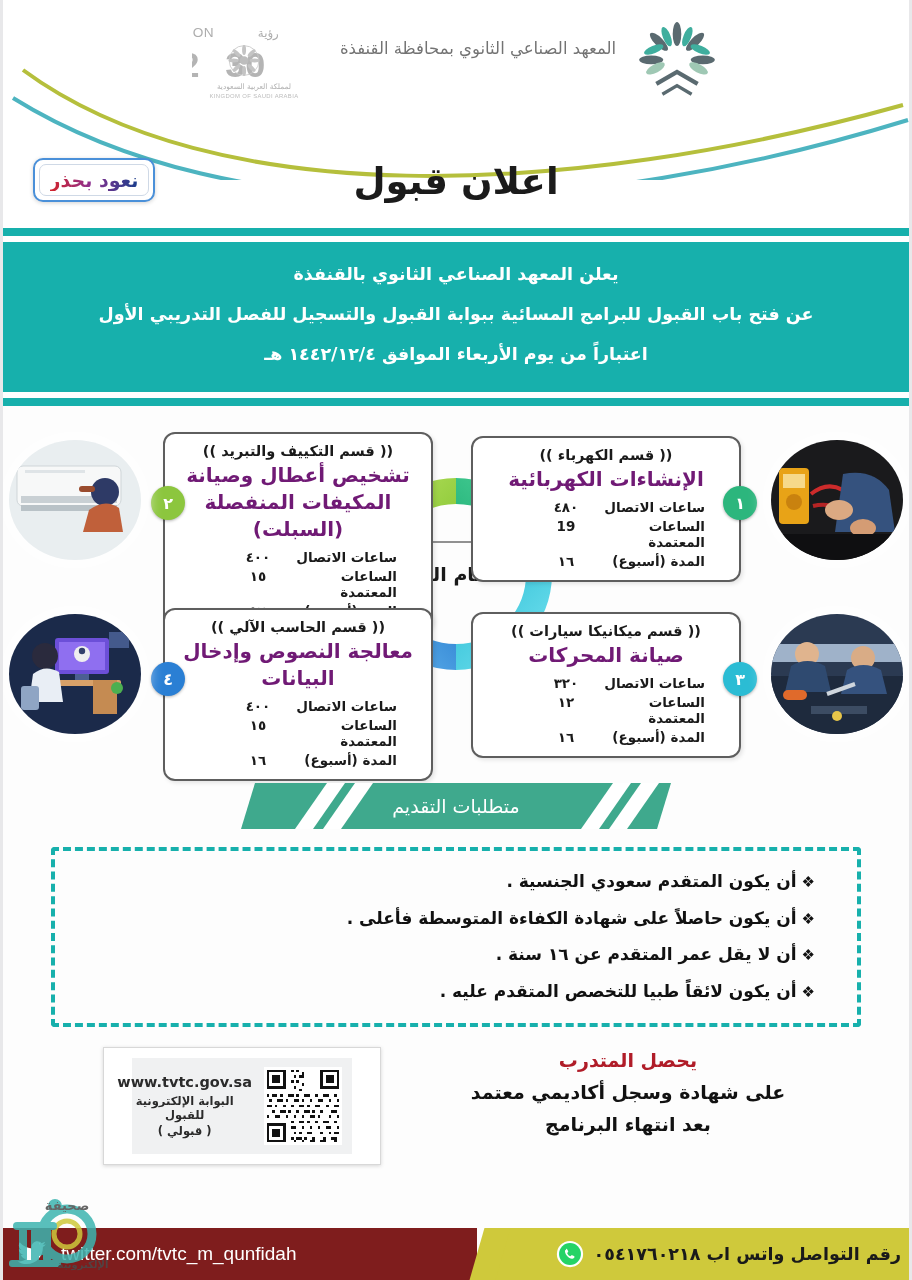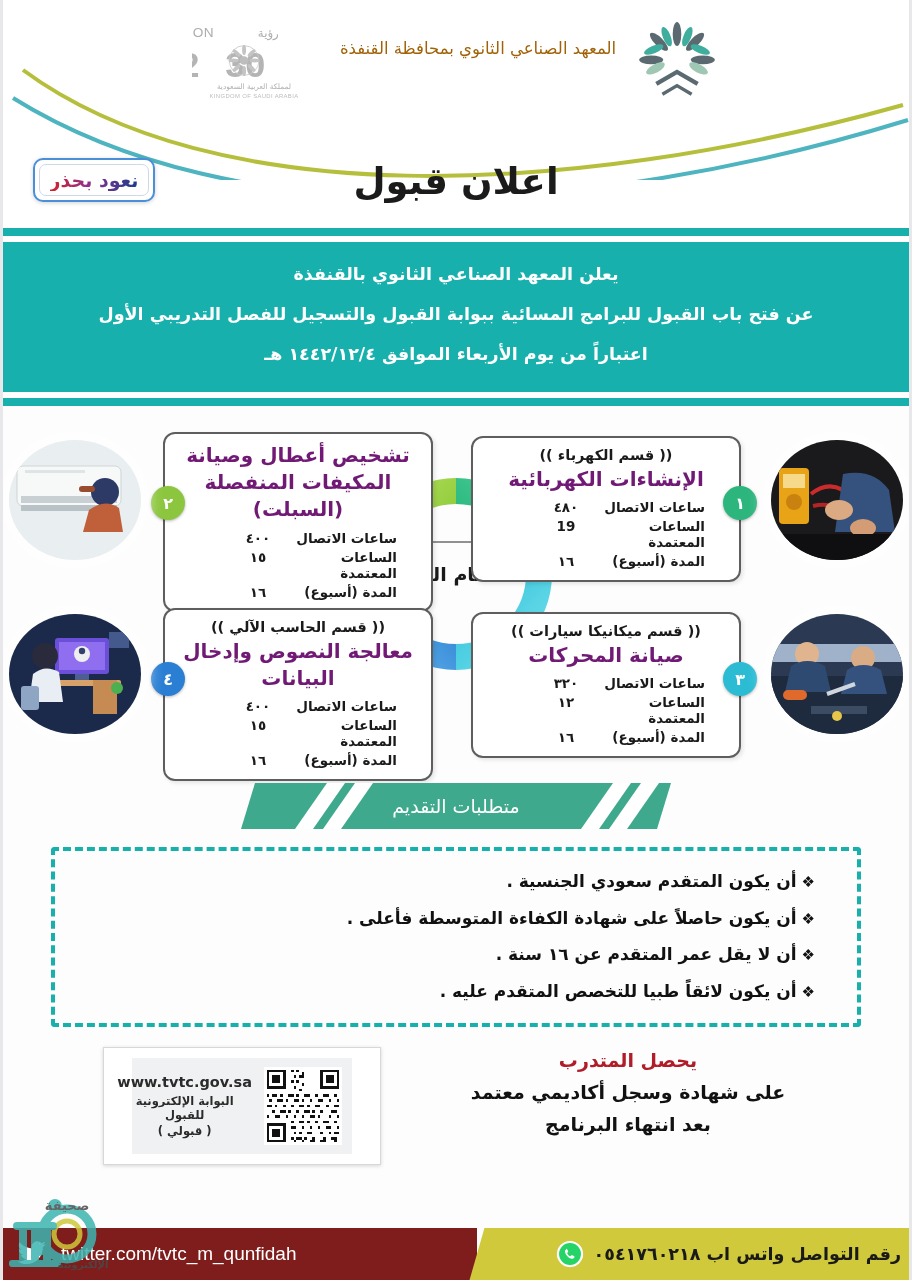--- a/index.html
+++ b/index.html
@@ -27,21 +27,21 @@
     display: flex; align-items: flex-start; justify-content: center;
     padding-top: 22px; gap: 18px;
   }
   .tvtc-logo { width: 86px; height: 86px; flex: 0 0 86px; }
   .org-titles { text-align: center; padding-top: 8px; }
   .org-title {
     font-size: 21px; font-weight: bold; color: #262626;
     letter-spacing: -0.3px; white-space: nowrap;
   }
   .org-sub {
-    font-size: 16.5px; color: #a16207; margin-top: 9px; white-space: nowrap;
+    font-size: 16.5px; color: #737373; margin-top: 9px; white-space: nowrap;
   }
   .vision-logo { width: 124px; height: 82px; flex: 0 0 124px; margin-right: 6px;}
 
   .swoosh { position: absolute; left: 0; top: 60px; width: 912px; height: 120px; }
 
   .badge-naoud {
     position: absolute; left: 30px; top: 158px;
     width: 122px; height: 44px;
     border: 2px solid #4a90d9; border-radius: 10px;
     background: #ffffff;
@@ -326,20 +326,21 @@
         </div>
         <div class="card-row">
           <span class="lbl">المدة (أسبوع)</span>
           <span class="val">١٦</span>
         </div>
       </div>
     </div>
     <div class="num-badge" style="right:152px; top:62px; background:#2cb67d;">١</div>
 
     <div class="card" style="left:160px; top:8px;">
+      <div class="card-title">(( قسم التكييف والتبريد ))</div>
       <div class="card-sub">تشخيص أعطال وصيانة المكيفات المنفصلة</div>
       <div class="card-sub">(السبلت)</div>
       <div class="card-rows">
         <div class="card-row">
           <span class="lbl">ساعات الاتصال</span>
           <span class="val">٤٠٠</span>
         </div>
         <div class="card-row">
           <span class="lbl">الساعات المعتمدة</span>
           <span class="val">١٥</span>

